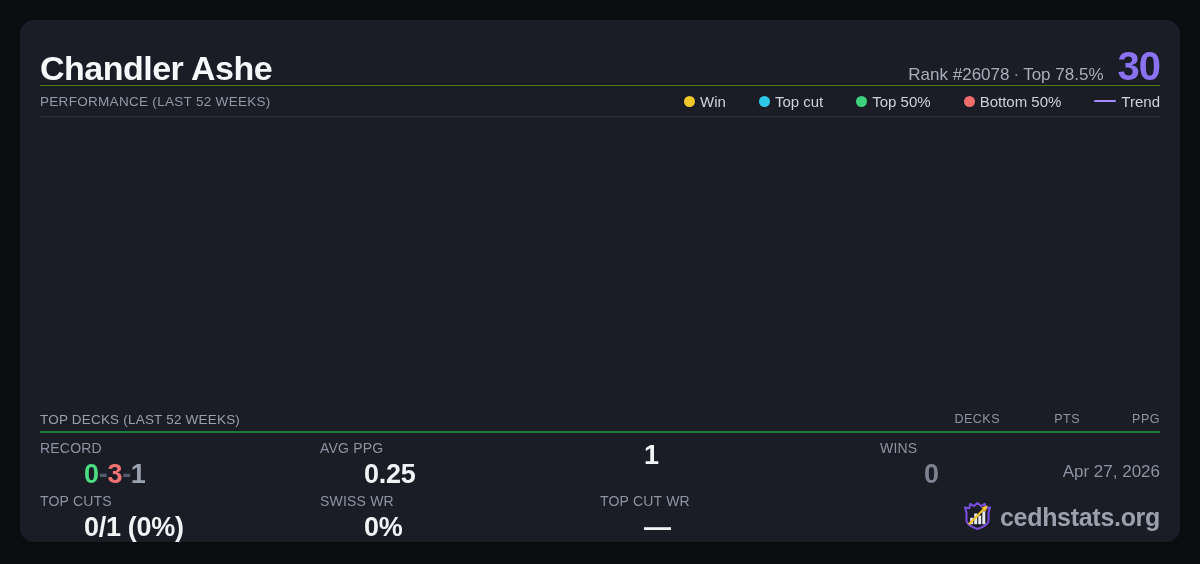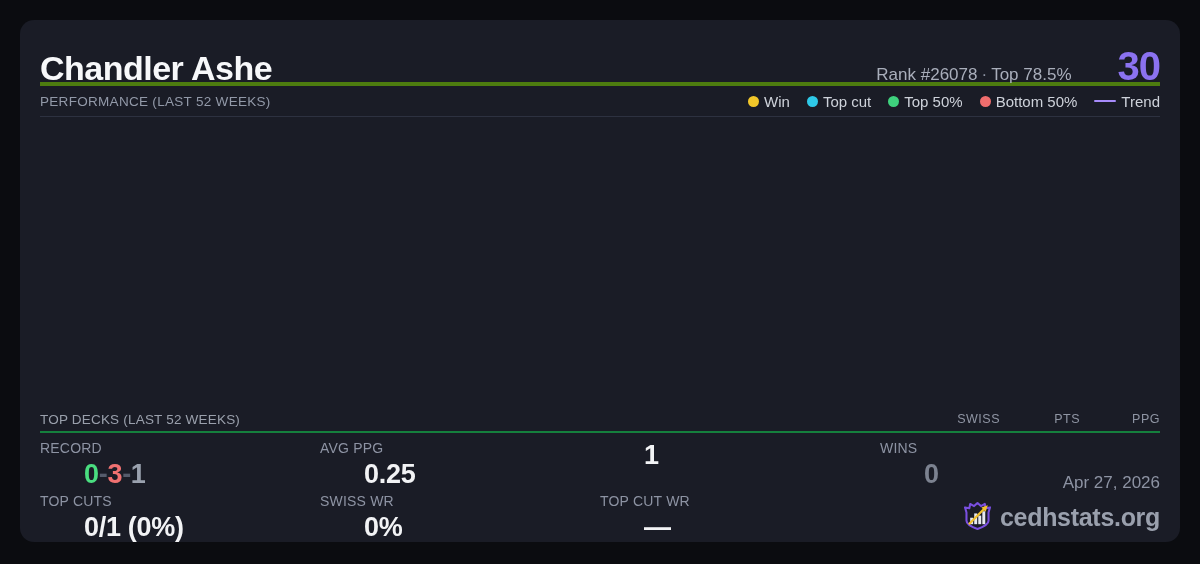--- a/index.html
+++ b/index.html
@@ -17,21 +17,21 @@
     border-radius: 14px;
     padding: 0 20px;
   }
   
   .card-header {
     height: 66px;
     display: flex;
     justify-content: space-between;
     align-items: baseline;
     padding-top: 30px;
-    border-bottom: 4px solid #4d7c0f;
+    border-bottom: 1px solid #4d7c0f;
   }
   .player-name {
     font-size: 34px;
     font-weight: 700;
     color: #f7f8fa;
     letter-spacing: -0.5px;
     line-height: 1;
   }
   .header-right {
     display: flex;
@@ -42,39 +42,38 @@
     font-size: 17px;
     color: #a9aebb;
     text-align: center;
   }
   .rank-sep { color: #8d93a3; padding: 0 4px; }
   .score {
     font-size: 40px;
     font-weight: 700;
     line-height: 0.8;
     letter-spacing: -1px;
-    margin-left: 32px;
   }
   
   .perf-row {
     height: 31px;
     display: flex;
     justify-content: space-between;
     align-items: center;
     border-bottom: 1px solid #2d3140;
   }
   .section-title {
     font-size: 13.5px;
     color: #9299a8;
     letter-spacing: 0.3px;
   }
   .legend {
     display: flex;
     align-items: center;
-    gap: 17px;
+    gap: 33px;
   }
   .legend-item {
     display: flex;
     align-items: center;
     gap: 5px;
     font-size: 15px;
     color: #ced2da;
   }
   .legend-dot {
     width: 11px; height: 11px;
@@ -134,21 +133,21 @@
   .rec-sep { color: #555b6b; }
   
   .footer {
     position: absolute;
     right: 20px; bottom: 10px;
     text-align: right;
   }
   .footer-date {
     font-size: 17px;
     color: #8d93a3;
-    margin-bottom: 7px;
+    margin-bottom: 18px;
   }
   .brand {
     display: flex;
     align-items: flex-end;
     justify-content: flex-end;
     gap: 7px;
   }
   .brand-text {
     font-size: 25px;
     font-weight: 700;
@@ -195,21 +194,21 @@
         <span>Trend</span>
       </div>
     </div>
   </div>
 
   <div class="chart-area"></div>
 
   <div class="decks-row">
     <div class="decks-title">TOP DECKS (LAST 52 WEEKS)</div>
     <div class="decks-cols">
-      <span class="decks-col">SWISS</span>
+      <span class="decks-col">DECKS</span>
       <span class="decks-col">PTS</span>
       <span class="decks-col">PPG</span>
     </div>
   </div>
 
   <div class="stats-grid">
     <div>
       <div class="stat-label">RECORD</div>
       <div class="stat-value">
         <span style="color: rgb(74, 222, 128);">0</span><span class="rec-sep">-</span><span style="color: rgb(240, 113, 113);">3</span><span class="rec-sep">-</span><span style="color: rgb(154, 161, 174);">1</span>

